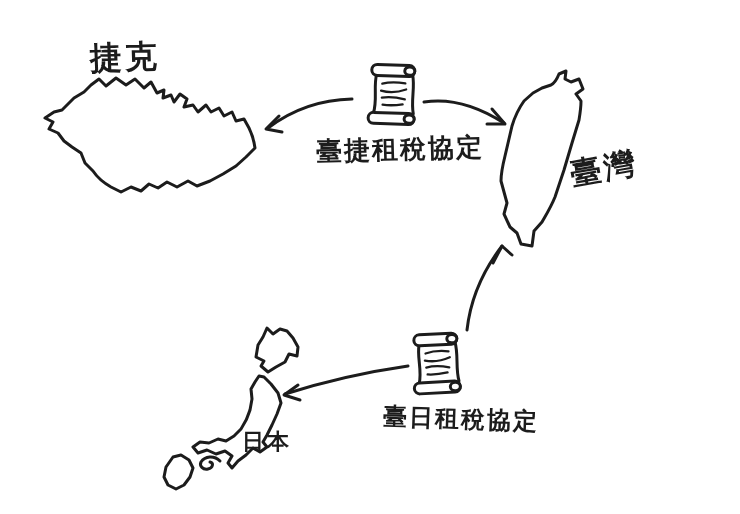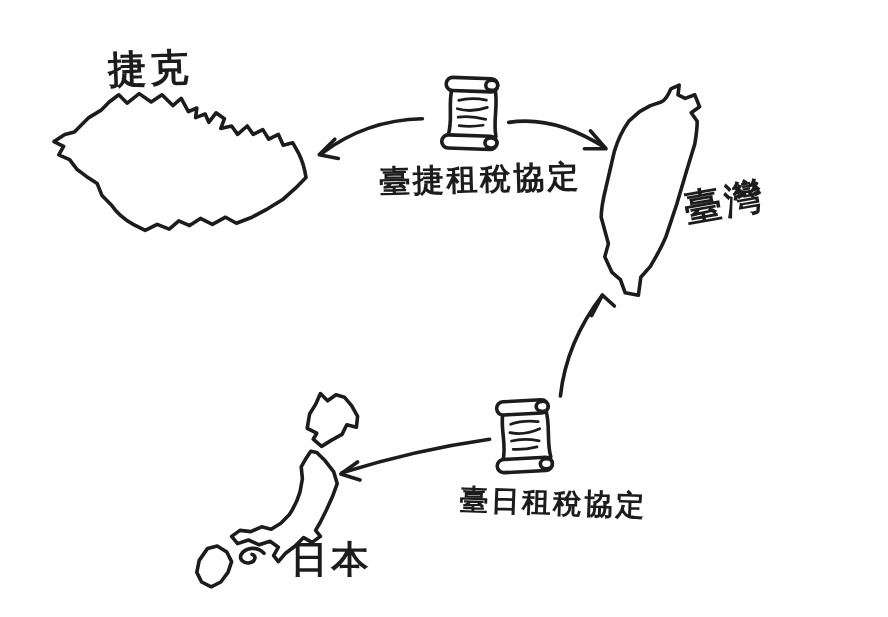--- a/index.html
+++ b/index.html
@@ -37,21 +37,21 @@
     position: absolute;
     color: #1c1c1c;
     font-family: "DejaVu Sans", sans-serif;
     font-weight: bold;
     white-space: nowrap;
     letter-spacing: 3px;
     user-select: none;
   }
   .label-czech      { left: 90px;  top: 36px;  font-size: 32px; transform: rotate(-2deg); }
   .label-taiwan     { left: 570px; top: 148px; font-size: 31px; transform: rotate(-10deg); }
-  .label-japan      { left: 242px; top: 446px; font-size: 31px; }
+  .label-japan      { left: 242px; top: 427px; font-size: 22px; }
   .label-treaty-cz  { left: 316px; top: 132px; font-size: 26px; letter-spacing: 2px; transform: rotate(-1.5deg); }
   .label-treaty-jp  { left: 383px; top: 403px; font-size: 24px; letter-spacing: 2px; transform: rotate(2deg); }
 </style>
 </head>
 <body>
 
 <div class="canvas">
 
   <svg class="sketch" width="740" height="514" viewBox="0 0 740 514">
 

